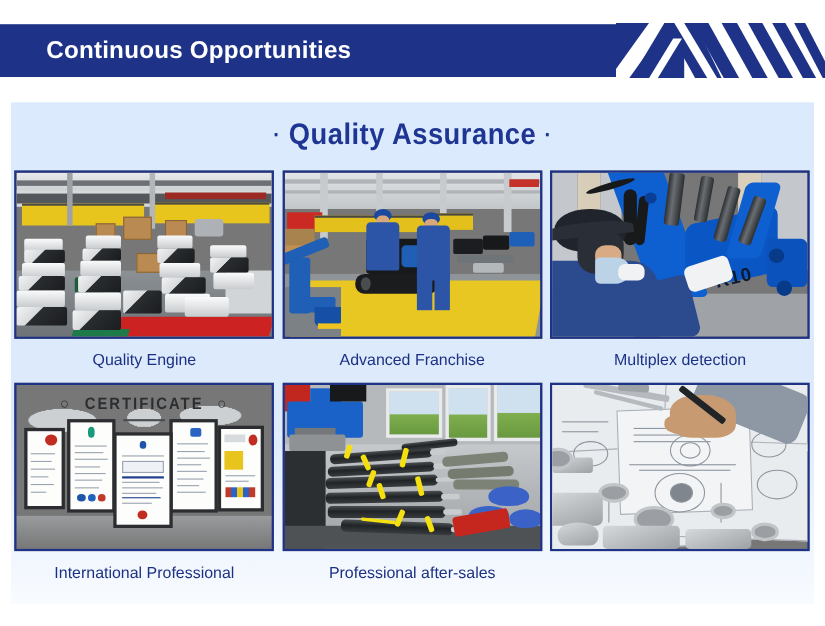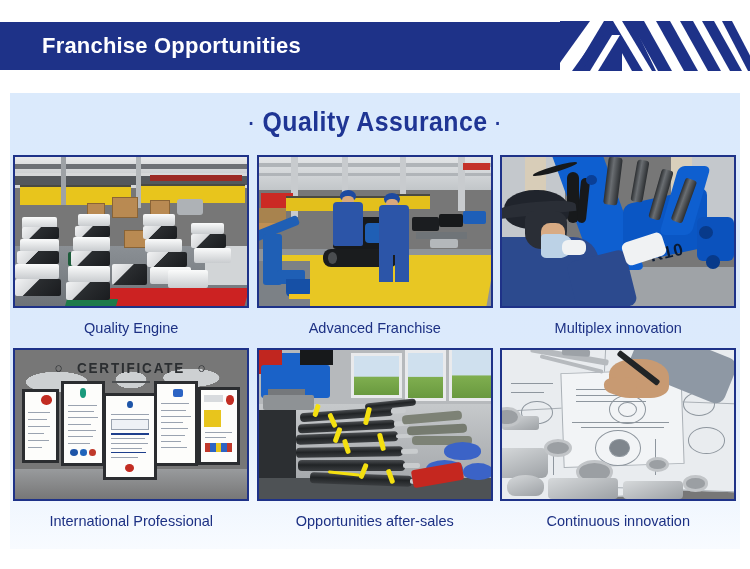--- a/index.html
+++ b/index.html
@@ -173,21 +173,21 @@
   .ring { position:absolute; border:3px solid #c2c5c8; border-radius:50%; background:#9b9fa3; }
   .caliper { position:absolute; background:#b6babe; border-radius:2px; }
 </style>
 </head>
 <body>
 
 <div class="page">
 
   <div class="header">
     <div class="header-bar"></div>
-    <div class="header-title">Franchise Opportunities</div>
+    <div class="header-title">Continuous Opportunities</div>
 
     <svg class="header-logo" viewBox="0 0 190 50" preserveAspectRatio="none">
       <polygon points="0,0 62,0 62,50 0,50" fill="#1e3288"></polygon>
       <polygon points="30,0 48,0 12,50 -6,50" fill="#ffffff"></polygon>
       <polygon points="44,0 72,0 96,50 72,50" fill="#1e3288"></polygon>
       <polygon points="44,0 52,0 22,50 14,50" fill="#1e3288"></polygon>
       <polygon points="52,14 60,14 38,50 30,50" fill="#ffffff"></polygon>
       <polygon points="53,0 62,0 92,50 83,50" fill="#ffffff"></polygon>
       <polygon points="70,0 84,0 112,50 98,50" fill="#1e3288"></polygon>
       <polygon points="86,0 94,0 122,50 114,50" fill="#ffffff"></polygon>
@@ -343,21 +343,21 @@
             <div class="i3-coat" style="left:-4%;top:54%;width:46%;height:50%"></div>
             <div class="i3-hat" style="left:1%;top:22%;width:28%;height:26%"></div>
             <div class="abs" style="left:-2%;top:30%;width:34%;height:9%;background:#2a2e36;border-radius:40% 50% 0 0;transform:rotate(-6deg)"></div>
             <div class="abs" style="left:10%;top:36%;width:18%;height:26%;background:#2a2e36;border-radius:22% 30% 46% 40%"></div>
             <div class="abs" style="left:17%;top:44%;width:10%;height:14%;background:#d8ab84;border-radius:40%"></div>
             <div class="i3-mask" style="left:17%;top:52%;width:13%;height:16%;border-radius:14% 40% 44% 18%"></div>
             <div class="abs" style="left:30%;top:66%;width:26%;height:38%;background:#2c4a8e;transform:rotate(-14deg);border-radius:8px"></div>
             <div class="i3-glove" style="left:52%;top:54%;width:18%;height:16%;transform:rotate(-18deg)"></div>
             <div class="i3-glove" style="left:26%;top:56%;width:10%;height:10%"></div>
           </div>
-          <div class="caption">Multiplex innovation</div>
+          <div class="caption">Multiplex detection</div>
         </div>
       </div>
 
       <div class="row">
 
         <div class="cell">
           <div class="thumb img4">
             <div class="abs i4-map"></div>
             <div class="i4-title">
               <span class="c">○</span>
@@ -488,21 +488,21 @@
 
             <div class="abs" style="left:62%;top:42%;width:26%;height:6%;background:#7d8276;border-radius:4px;transform:rotate(-5deg)"></div>
             <div class="abs" style="left:64%;top:50%;width:26%;height:6%;background:#767b70;border-radius:4px;transform:rotate(-3deg)"></div>
             <div class="abs" style="left:66%;top:58%;width:26%;height:6%;background:#7d8276;border-radius:4px"></div>
 
             <div class="i5-bluepart" style="left:80%;top:62%;width:16%;height:12%"></div>
             <div class="i5-bluepart" style="left:72%;top:74%;width:16%;height:12%"></div>
             <div class="i5-bluepart" style="left:88%;top:76%;width:13%;height:11%"></div>
             <div class="abs i5-redtool"></div>
           </div>
-          <div class="caption">Opportunities after-sales</div>
+          <div class="caption">Professional after-sales</div>
         </div>
 
         <div class="cell">
           <div class="thumb img6">
             <div class="dwg" style="left:-6%;top:-4%;width:62%;height:52%;transform:rotate(-5deg)"></div>
             <div class="dwg" style="left:44%;top:-8%;width:62%;height:46%;transform:rotate(3deg)"></div>
             <div class="dwg" style="left:-4%;top:38%;width:70%;height:62%;transform:rotate(-3deg)"></div>
             <div class="dwg" style="left:42%;top:34%;width:62%;height:60%;transform:rotate(2deg)"></div>
             <div class="dwg" style="left:26%;top:14%;width:52%;height:64%;transform:rotate(-2deg);background:#f2f4f6"></div>
 
@@ -538,18 +538,17 @@
             <div class="part" style="left:2%;top:84%;width:16%;height:14%;border-radius:50% 50% 8px 8px"></div>
             <div class="ring" style="left:18%;top:60%;width:12%;height:12%"></div>
             <div class="ring" style="left:32%;top:74%;width:16%;height:16%"></div>
             <div class="ring" style="left:62%;top:72%;width:10%;height:10%"></div>
             <div class="ring" style="left:78%;top:84%;width:11%;height:11%"></div>
             <div class="part" style="left:20%;top:86%;width:30%;height:14%;border-radius:4px"></div>
             <div class="part" style="left:52%;top:88%;width:26%;height:12%;border-radius:4px"></div>
             <div class="part" style="left:0%;top:44%;width:16%;height:10%;border-radius:3px"></div>
             <div class="ring" style="left:-4%;top:38%;width:12%;height:14%"></div>
           </div>
-          <div class="caption">Continuous innovation</div>
         </div>
       </div>
     </div>
   </div>
 </div>
 
 </body></html>

